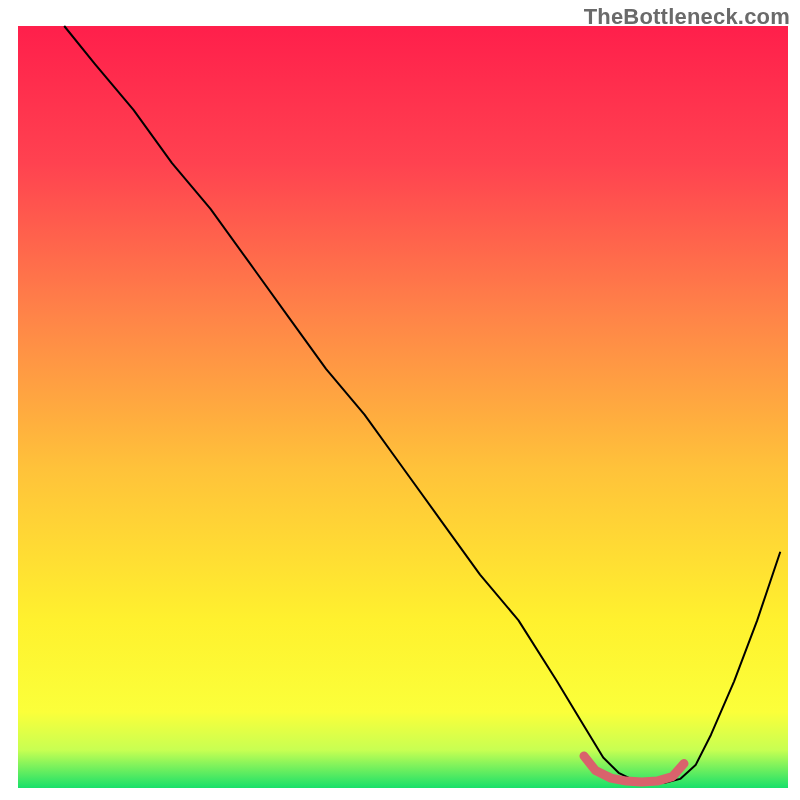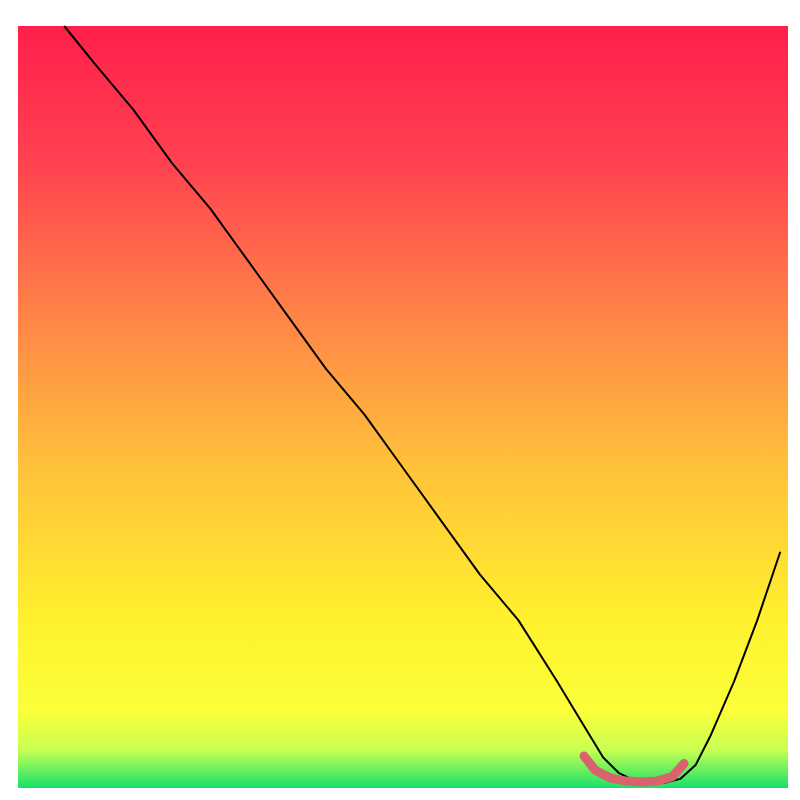--- a/index.html
+++ b/index.html
@@ -32,20 +32,21 @@
     top: 0;
     width: 800px;
     height: 800px;
     display: block;
   }
 </style>
 </head>
 <body>
 
 <div class="stage">
+  <div class="watermark">TheBottleneck.com</div>
 
   <svg class="plot" viewBox="0 0 800 800" preserveAspectRatio="none">
     <defs>
       <linearGradient id="bg-grad" x1="0" y1="0" x2="0" y2="1">
           <stop offset="0%" stop-color="#ff1f4b"></stop>
           <stop offset="18%" stop-color="#ff4250"></stop>
           <stop offset="38%" stop-color="#ff8448"></stop>
           <stop offset="58%" stop-color="#ffc23a"></stop>
           <stop offset="78%" stop-color="#fff12e"></stop>
           <stop offset="90%" stop-color="#fbff3a"></stop>

